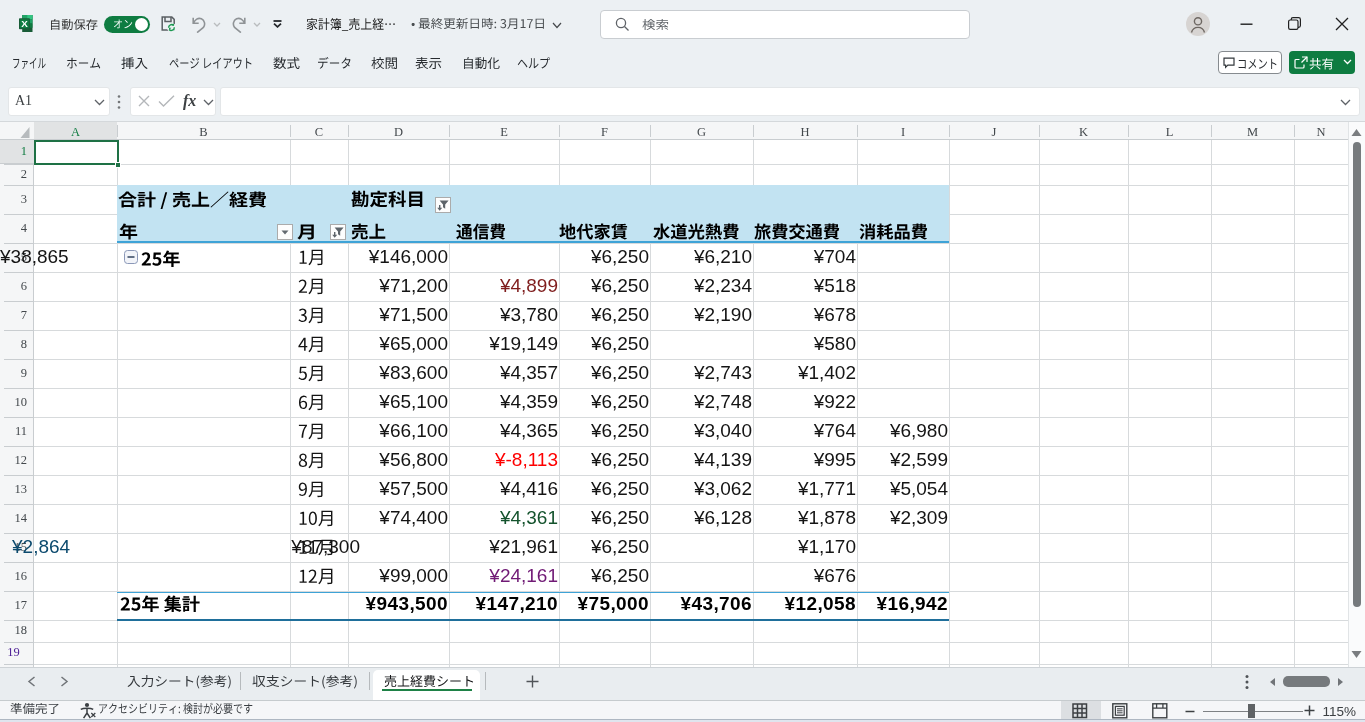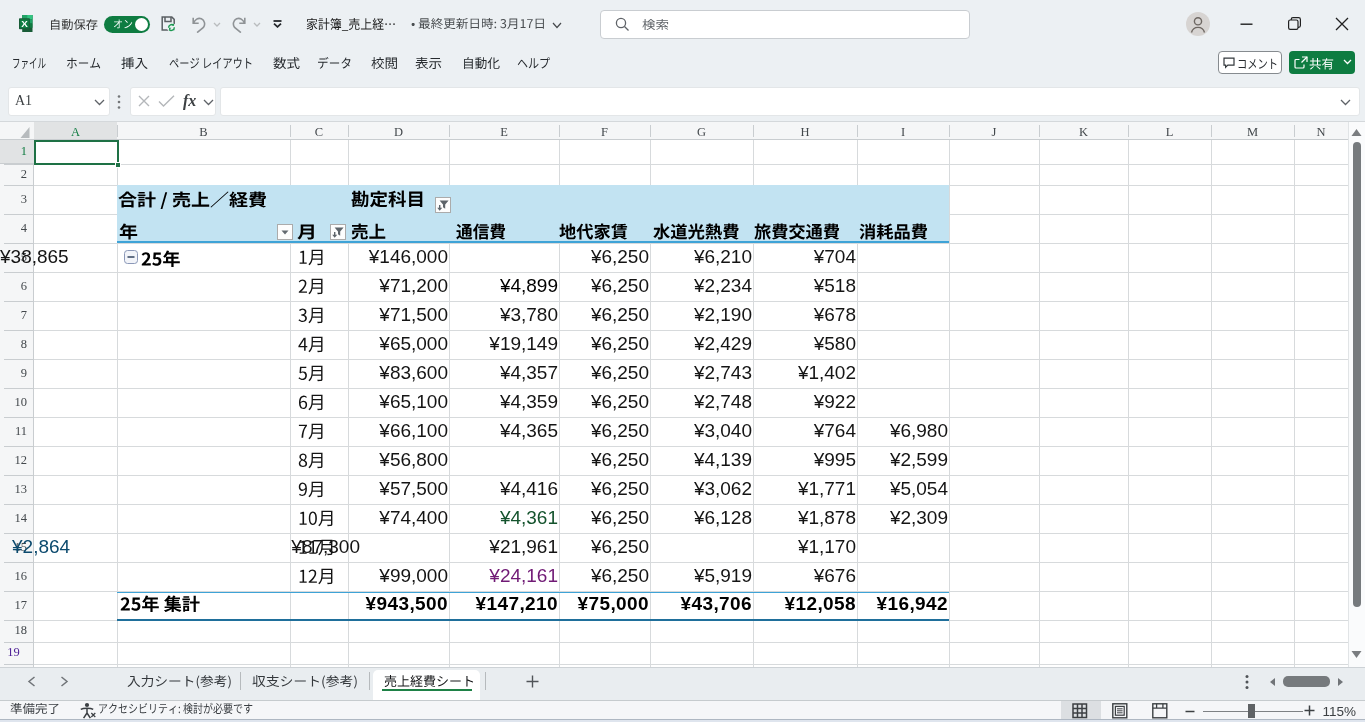--- a/index.html
+++ b/index.html
@@ -334,39 +334,38 @@
     </svg>
 <div class="abs" style="left:0px;top:246px;font:19px 'Liberation Sans',sans-serif;color:#141414;white-space:pre;width:448px;text-align:right">¥146,000</div>
 <div class="abs" style="left:0px;top:246px;font:19px 'Liberation Sans',sans-serif;color:#141414;white-space:pre;width:558px;">¥38,865</div>
 <div class="abs" style="left:0px;top:246px;font:19px 'Liberation Sans',sans-serif;color:#141414;white-space:pre;width:649px;text-align:right">¥6,250</div>
 <div class="abs" style="left:0px;top:246px;font:19px 'Liberation Sans',sans-serif;color:#141414;white-space:pre;width:752px;text-align:right">¥6,210</div>
 <div class="abs" style="left:0px;top:246px;font:19px 'Liberation Sans',sans-serif;color:#141414;white-space:pre;width:856px;text-align:right">¥704</div>
 <svg style="position:absolute;left:297.5px;top:275.2px;overflow:visible" width="30" height="24" viewBox="0 -17.8 30 24">
       <path d="M0.8 0V-1Q2.8 -2.8 4.2 -4.2Q5.5 -5.7 6.1 -7Q6.8 -8.3 6.8 -9.4Q6.8 -10.1 6.5 -10.7Q6.2 -11.3 5.7 -11.6Q5.2 -12 4.4 -12Q3.6 -12 2.9 -11.5Q2.2 -11.1 1.7 -10.4L0.7 -11.4Q1.5 -12.2 2.4 -12.8Q3.3 -13.3 4.6 -13.3Q5.7 -13.3 6.6 -12.8Q7.4 -12.3 7.9 -11.5Q8.4 -10.6 8.4 -9.5Q8.4 -8.2 7.7 -6.8Q7.1 -5.5 5.9 -4.1Q4.8 -2.7 3.2 -1.3Q3.8 -1.3 4.3 -1.4Q4.9 -1.4 5.4 -1.4H9V0Z M14.4 -14H23.7V-12.7H14.4ZM14.4 -9.7H23.8V-8.5H14.4ZM14.3 -5.4H23.7V-4.1H14.3ZM13.6 -14H14.9V-8.5Q14.9 -7.4 14.8 -6.1Q14.7 -4.7 14.3 -3.4Q14 -2 13.3 -0.8Q12.6 0.4 11.4 1.4Q11.3 1.3 11.1 1.1Q10.9 0.9 10.8 0.7Q10.6 0.6 10.4 0.5Q11.5 -0.5 12.1 -1.6Q12.7 -2.7 13.1 -3.9Q13.4 -5.1 13.5 -6.3Q13.6 -7.5 13.6 -8.5ZM23.1 -14H24.5V-0.6Q24.5 0.2 24.3 0.5Q24.1 0.9 23.6 1.1Q23.1 1.3 22.1 1.3Q21.2 1.4 19.8 1.4Q19.7 1.1 19.6 0.9Q19.5 0.6 19.4 0.4Q19.3 0.1 19.2 -0.1Q20 -0 20.6 -0Q21.3 -0 21.8 -0Q22.3 -0 22.5 -0Q22.9 -0.1 23 -0.2Q23.1 -0.3 23.1 -0.6Z" fill="#141414"></path>
     </svg>
 <div class="abs" style="left:0px;top:275px;font:19px 'Liberation Sans',sans-serif;color:#141414;white-space:pre;width:448px;text-align:right">¥71,200</div>
-<div class="abs" style="left:0px;top:275px;font:19px 'Liberation Sans',sans-serif;color:#000000;white-space:pre;width:558px;text-align:right">¥4,899</div>
+<div class="abs" style="left:0px;top:275px;font:19px 'Liberation Sans',sans-serif;color:#7f1d1d;white-space:pre;width:558px;text-align:right">¥4,899</div>
 <div class="abs" style="left:0px;top:275px;font:19px 'Liberation Sans',sans-serif;color:#141414;white-space:pre;width:649px;text-align:right">¥6,250</div>
 <div class="abs" style="left:0px;top:275px;font:19px 'Liberation Sans',sans-serif;color:#141414;white-space:pre;width:752px;text-align:right">¥2,234</div>
 <div class="abs" style="left:0px;top:275px;font:19px 'Liberation Sans',sans-serif;color:#141414;white-space:pre;width:856px;text-align:right">¥518</div>
 <svg style="position:absolute;left:297.5px;top:304.2px;overflow:visible" width="30" height="24" viewBox="0 -17.8 30 24">
       <path d="M4.7 0.2Q3.7 0.2 2.9 -0Q2.1 -0.3 1.5 -0.7Q0.9 -1.1 0.5 -1.6L1.4 -2.6Q1.9 -2 2.7 -1.6Q3.5 -1.1 4.6 -1.1Q5.4 -1.1 6 -1.4Q6.6 -1.7 6.9 -2.3Q7.2 -2.8 7.2 -3.5Q7.2 -4.3 6.8 -4.9Q6.5 -5.5 5.6 -5.8Q4.7 -6.2 3.2 -6.2V-7.4Q4.5 -7.4 5.3 -7.7Q6.1 -8.1 6.4 -8.6Q6.8 -9.2 6.8 -9.9Q6.8 -10.8 6.2 -11.4Q5.6 -12 4.6 -12Q3.8 -12 3.1 -11.6Q2.4 -11.2 1.9 -10.7L1 -11.7Q1.7 -12.4 2.6 -12.8Q3.5 -13.3 4.6 -13.3Q5.7 -13.3 6.6 -12.9Q7.5 -12.5 7.9 -11.8Q8.4 -11.1 8.4 -10Q8.4 -8.8 7.8 -8Q7.2 -7.3 6.1 -6.9V-6.8Q6.9 -6.6 7.5 -6.2Q8.1 -5.7 8.5 -5.1Q8.9 -4.4 8.9 -3.5Q8.9 -2.3 8.3 -1.5Q7.7 -0.7 6.8 -0.2Q5.9 0.2 4.7 0.2Z M14.4 -14H23.7V-12.7H14.4ZM14.4 -9.7H23.8V-8.5H14.4ZM14.3 -5.4H23.7V-4.1H14.3ZM13.6 -14H14.9V-8.5Q14.9 -7.4 14.8 -6.1Q14.7 -4.7 14.3 -3.4Q14 -2 13.3 -0.8Q12.6 0.4 11.4 1.4Q11.3 1.3 11.1 1.1Q10.9 0.9 10.8 0.7Q10.6 0.6 10.4 0.5Q11.5 -0.5 12.1 -1.6Q12.7 -2.7 13.1 -3.9Q13.4 -5.1 13.5 -6.3Q13.6 -7.5 13.6 -8.5ZM23.1 -14H24.5V-0.6Q24.5 0.2 24.3 0.5Q24.1 0.9 23.6 1.1Q23.1 1.3 22.1 1.3Q21.2 1.4 19.8 1.4Q19.7 1.1 19.6 0.9Q19.5 0.6 19.4 0.4Q19.3 0.1 19.2 -0.1Q20 -0 20.6 -0Q21.3 -0 21.8 -0Q22.3 -0 22.5 -0Q22.9 -0.1 23 -0.2Q23.1 -0.3 23.1 -0.6Z" fill="#141414"></path>
     </svg>
 <div class="abs" style="left:0px;top:304px;font:19px 'Liberation Sans',sans-serif;color:#141414;white-space:pre;width:448px;text-align:right">¥71,500</div>
 <div class="abs" style="left:0px;top:304px;font:19px 'Liberation Sans',sans-serif;color:#141414;white-space:pre;width:558px;text-align:right">¥3,780</div>
 <div class="abs" style="left:0px;top:304px;font:19px 'Liberation Sans',sans-serif;color:#141414;white-space:pre;width:649px;text-align:right">¥6,250</div>
 <div class="abs" style="left:0px;top:304px;font:19px 'Liberation Sans',sans-serif;color:#141414;white-space:pre;width:752px;text-align:right">¥2,190</div>
 <div class="abs" style="left:0px;top:304px;font:19px 'Liberation Sans',sans-serif;color:#141414;white-space:pre;width:856px;text-align:right">¥678</div>
 <svg style="position:absolute;left:297.5px;top:333.2px;overflow:visible" width="30" height="24" viewBox="0 -17.8 30 24">
       <path d="M6.1 0V-8.9Q6.1 -9.4 6.1 -10.1Q6.1 -10.8 6.1 -11.3H6.1Q5.8 -10.8 5.6 -10.3Q5.3 -9.8 5 -9.3L2 -4.9H9.3V-3.6H0.4V-4.7L5.8 -13H7.6V0Z M14.4 -14H23.7V-12.7H14.4ZM14.4 -9.7H23.8V-8.5H14.4ZM14.3 -5.4H23.7V-4.1H14.3ZM13.6 -14H14.9V-8.5Q14.9 -7.4 14.8 -6.1Q14.7 -4.7 14.3 -3.4Q14 -2 13.3 -0.8Q12.6 0.4 11.4 1.4Q11.3 1.3 11.1 1.1Q10.9 0.9 10.8 0.7Q10.6 0.6 10.4 0.5Q11.5 -0.5 12.1 -1.6Q12.7 -2.7 13.1 -3.9Q13.4 -5.1 13.5 -6.3Q13.6 -7.5 13.6 -8.5ZM23.1 -14H24.5V-0.6Q24.5 0.2 24.3 0.5Q24.1 0.9 23.6 1.1Q23.1 1.3 22.1 1.3Q21.2 1.4 19.8 1.4Q19.7 1.1 19.6 0.9Q19.5 0.6 19.4 0.4Q19.3 0.1 19.2 -0.1Q20 -0 20.6 -0Q21.3 -0 21.8 -0Q22.3 -0 22.5 -0Q22.9 -0.1 23 -0.2Q23.1 -0.3 23.1 -0.6Z" fill="#141414"></path>
     </svg>
 <div class="abs" style="left:0px;top:333px;font:19px 'Liberation Sans',sans-serif;color:#141414;white-space:pre;width:448px;text-align:right">¥65,000</div>
 <div class="abs" style="left:0px;top:333px;font:19px 'Liberation Sans',sans-serif;color:#141414;white-space:pre;width:558px;text-align:right">¥19,149</div>
 <div class="abs" style="left:0px;top:333px;font:19px 'Liberation Sans',sans-serif;color:#141414;white-space:pre;width:649px;text-align:right">¥6,250</div>
-<div class="abs" style="left:0px;top:333px;font:19px 'Liberation Sans',sans-serif;color:#141414;white-space:pre;width:752px;text-align:right">¥2,429</div>
 <div class="abs" style="left:0px;top:333px;font:19px 'Liberation Sans',sans-serif;color:#141414;white-space:pre;width:856px;text-align:right">¥580</div>
 <svg style="position:absolute;left:297.5px;top:362.2px;overflow:visible" width="30" height="24" viewBox="0 -17.8 30 24">
       <path d="M4.7 0.2Q3.6 0.2 2.9 -0Q2.1 -0.3 1.5 -0.7Q0.9 -1.1 0.5 -1.5L1.3 -2.6Q1.7 -2.2 2.1 -1.9Q2.6 -1.5 3.2 -1.3Q3.8 -1.1 4.5 -1.1Q5.3 -1.1 5.9 -1.5Q6.5 -1.9 6.9 -2.6Q7.3 -3.3 7.3 -4.2Q7.3 -5.6 6.5 -6.4Q5.8 -7.2 4.6 -7.2Q3.9 -7.2 3.5 -7Q3 -6.8 2.4 -6.4L1.5 -7L2 -13H8.3V-11.7H3.4L3 -7.9Q3.5 -8.1 3.9 -8.3Q4.4 -8.4 5 -8.4Q6.1 -8.4 7 -8Q7.9 -7.5 8.4 -6.6Q8.9 -5.7 8.9 -4.2Q8.9 -2.8 8.3 -1.8Q7.7 -0.8 6.7 -0.3Q5.7 0.2 4.7 0.2Z M14.4 -14H23.7V-12.7H14.4ZM14.4 -9.7H23.8V-8.5H14.4ZM14.3 -5.4H23.7V-4.1H14.3ZM13.6 -14H14.9V-8.5Q14.9 -7.4 14.8 -6.1Q14.7 -4.7 14.3 -3.4Q14 -2 13.3 -0.8Q12.6 0.4 11.4 1.4Q11.3 1.3 11.1 1.1Q10.9 0.9 10.8 0.7Q10.6 0.6 10.4 0.5Q11.5 -0.5 12.1 -1.6Q12.7 -2.7 13.1 -3.9Q13.4 -5.1 13.5 -6.3Q13.6 -7.5 13.6 -8.5ZM23.1 -14H24.5V-0.6Q24.5 0.2 24.3 0.5Q24.1 0.9 23.6 1.1Q23.1 1.3 22.1 1.3Q21.2 1.4 19.8 1.4Q19.7 1.1 19.6 0.9Q19.5 0.6 19.4 0.4Q19.3 0.1 19.2 -0.1Q20 -0 20.6 -0Q21.3 -0 21.8 -0Q22.3 -0 22.5 -0Q22.9 -0.1 23 -0.2Q23.1 -0.3 23.1 -0.6Z" fill="#141414"></path>
     </svg>
 <div class="abs" style="left:0px;top:362px;font:19px 'Liberation Sans',sans-serif;color:#141414;white-space:pre;width:448px;text-align:right">¥83,600</div>
 <div class="abs" style="left:0px;top:362px;font:19px 'Liberation Sans',sans-serif;color:#141414;white-space:pre;width:558px;text-align:right">¥4,357</div>
 <div class="abs" style="left:0px;top:362px;font:19px 'Liberation Sans',sans-serif;color:#141414;white-space:pre;width:649px;text-align:right">¥6,250</div>
 <div class="abs" style="left:0px;top:362px;font:19px 'Liberation Sans',sans-serif;color:#141414;white-space:pre;width:752px;text-align:right">¥2,743</div>
 <div class="abs" style="left:0px;top:362px;font:19px 'Liberation Sans',sans-serif;color:#141414;white-space:pre;width:856px;text-align:right">¥1,402</div>
 <svg style="position:absolute;left:297.5px;top:391.2px;overflow:visible" width="30" height="24" viewBox="0 -17.8 30 24">
@@ -383,20 +382,21 @@
 <div class="abs" style="left:0px;top:420px;font:19px 'Liberation Sans',sans-serif;color:#141414;white-space:pre;width:448px;text-align:right">¥66,100</div>
 <div class="abs" style="left:0px;top:420px;font:19px 'Liberation Sans',sans-serif;color:#141414;white-space:pre;width:558px;text-align:right">¥4,365</div>
 <div class="abs" style="left:0px;top:420px;font:19px 'Liberation Sans',sans-serif;color:#141414;white-space:pre;width:649px;text-align:right">¥6,250</div>
 <div class="abs" style="left:0px;top:420px;font:19px 'Liberation Sans',sans-serif;color:#141414;white-space:pre;width:752px;text-align:right">¥3,040</div>
 <div class="abs" style="left:0px;top:420px;font:19px 'Liberation Sans',sans-serif;color:#141414;white-space:pre;width:856px;text-align:right">¥764</div>
 <div class="abs" style="left:0px;top:420px;font:19px 'Liberation Sans',sans-serif;color:#141414;white-space:pre;width:948px;text-align:right">¥6,980</div>
 <svg style="position:absolute;left:297.5px;top:449.2px;overflow:visible" width="30" height="24" viewBox="0 -17.8 30 24">
       <path d="M5 0.2Q3.8 0.2 2.8 -0.2Q1.9 -0.7 1.4 -1.4Q0.8 -2.2 0.8 -3.2Q0.8 -4.1 1.2 -4.8Q1.5 -5.5 2.1 -6Q2.6 -6.5 3.2 -6.9V-6.9Q2.5 -7.4 2 -8.2Q1.4 -8.9 1.4 -9.9Q1.4 -10.9 1.9 -11.7Q2.4 -12.4 3.2 -12.8Q4 -13.2 5 -13.2Q6.1 -13.2 6.9 -12.8Q7.7 -12.4 8.2 -11.6Q8.6 -10.8 8.6 -9.8Q8.6 -9.1 8.3 -8.5Q8 -7.9 7.7 -7.4Q7.3 -7 6.9 -6.7V-6.6Q7.4 -6.2 7.9 -5.8Q8.4 -5.3 8.7 -4.7Q9.1 -4 9.1 -3.1Q9.1 -2.2 8.6 -1.4Q8 -0.7 7.1 -0.2Q6.2 0.2 5 0.2ZM5.9 -7.1Q6.5 -7.7 6.9 -8.3Q7.2 -9 7.2 -9.7Q7.2 -10.4 7 -10.9Q6.7 -11.4 6.2 -11.7Q5.7 -12 5 -12Q4.1 -12 3.5 -11.5Q2.9 -10.9 2.9 -9.9Q2.9 -9.2 3.3 -8.6Q3.8 -8.1 4.4 -7.8Q5.1 -7.4 5.9 -7.1ZM5 -1Q5.8 -1 6.3 -1.3Q6.9 -1.5 7.2 -2Q7.5 -2.5 7.5 -3.2Q7.5 -3.8 7.2 -4.3Q6.9 -4.8 6.5 -5.1Q6 -5.5 5.4 -5.8Q4.8 -6.1 4.1 -6.3Q3.3 -5.8 2.8 -5.1Q2.3 -4.3 2.3 -3.4Q2.3 -2.7 2.6 -2.2Q3 -1.6 3.6 -1.3Q4.2 -1 5 -1Z M14.4 -14H23.7V-12.7H14.4ZM14.4 -9.7H23.8V-8.5H14.4ZM14.3 -5.4H23.7V-4.1H14.3ZM13.6 -14H14.9V-8.5Q14.9 -7.4 14.8 -6.1Q14.7 -4.7 14.3 -3.4Q14 -2 13.3 -0.8Q12.6 0.4 11.4 1.4Q11.3 1.3 11.1 1.1Q10.9 0.9 10.8 0.7Q10.6 0.6 10.4 0.5Q11.5 -0.5 12.1 -1.6Q12.7 -2.7 13.1 -3.9Q13.4 -5.1 13.5 -6.3Q13.6 -7.5 13.6 -8.5ZM23.1 -14H24.5V-0.6Q24.5 0.2 24.3 0.5Q24.1 0.9 23.6 1.1Q23.1 1.3 22.1 1.3Q21.2 1.4 19.8 1.4Q19.7 1.1 19.6 0.9Q19.5 0.6 19.4 0.4Q19.3 0.1 19.2 -0.1Q20 -0 20.6 -0Q21.3 -0 21.8 -0Q22.3 -0 22.5 -0Q22.9 -0.1 23 -0.2Q23.1 -0.3 23.1 -0.6Z" fill="#141414"></path>
     </svg>
 <div class="abs" style="left:0px;top:449px;font:19px 'Liberation Sans',sans-serif;color:#141414;white-space:pre;width:448px;text-align:right">¥56,800</div>
+<div class="abs" style="left:0px;top:449px;font:19px 'Liberation Sans',sans-serif;color:#fe0000;white-space:pre;width:558px;text-align:right">¥-8,113</div>
 <div class="abs" style="left:0px;top:449px;font:19px 'Liberation Sans',sans-serif;color:#141414;white-space:pre;width:649px;text-align:right">¥6,250</div>
 <div class="abs" style="left:0px;top:449px;font:19px 'Liberation Sans',sans-serif;color:#141414;white-space:pre;width:752px;text-align:right">¥4,139</div>
 <div class="abs" style="left:0px;top:449px;font:19px 'Liberation Sans',sans-serif;color:#141414;white-space:pre;width:856px;text-align:right">¥995</div>
 <div class="abs" style="left:0px;top:449px;font:19px 'Liberation Sans',sans-serif;color:#141414;white-space:pre;width:948px;text-align:right">¥2,599</div>
 <svg style="position:absolute;left:297.5px;top:478.2px;overflow:visible" width="30" height="24" viewBox="0 -17.8 30 24">
       <path d="M4.2 0.2Q3.1 0.2 2.3 -0.2Q1.6 -0.5 1 -1.1L1.9 -2.1Q2.3 -1.7 2.9 -1.4Q3.5 -1.1 4.1 -1.1Q4.8 -1.1 5.4 -1.4Q6 -1.7 6.4 -2.4Q6.9 -3.1 7.1 -4.3Q7.4 -5.4 7.4 -7.1Q7.4 -8.7 7.1 -9.8Q6.7 -10.9 6.1 -11.5Q5.4 -12 4.5 -12Q3.9 -12 3.4 -11.6Q2.9 -11.3 2.6 -10.6Q2.3 -10 2.3 -9Q2.3 -8.2 2.6 -7.5Q2.8 -6.9 3.4 -6.5Q3.9 -6.2 4.6 -6.2Q5.3 -6.2 6 -6.6Q6.7 -7 7.4 -8L7.5 -6.7Q7.1 -6.2 6.6 -5.8Q6.1 -5.4 5.5 -5.2Q4.9 -4.9 4.4 -4.9Q3.3 -4.9 2.5 -5.4Q1.7 -5.9 1.2 -6.8Q0.8 -7.7 0.8 -9Q0.8 -10.3 1.3 -11.3Q1.8 -12.2 2.7 -12.8Q3.5 -13.3 4.5 -13.3Q5.5 -13.3 6.3 -12.9Q7.1 -12.5 7.7 -11.7Q8.2 -11 8.6 -9.8Q8.9 -8.7 8.9 -7.1Q8.9 -5.1 8.5 -3.7Q8.1 -2.3 7.5 -1.4Q6.8 -0.6 5.9 -0.2Q5.1 0.2 4.2 0.2Z M14.4 -14H23.7V-12.7H14.4ZM14.4 -9.7H23.8V-8.5H14.4ZM14.3 -5.4H23.7V-4.1H14.3ZM13.6 -14H14.9V-8.5Q14.9 -7.4 14.8 -6.1Q14.7 -4.7 14.3 -3.4Q14 -2 13.3 -0.8Q12.6 0.4 11.4 1.4Q11.3 1.3 11.1 1.1Q10.9 0.9 10.8 0.7Q10.6 0.6 10.4 0.5Q11.5 -0.5 12.1 -1.6Q12.7 -2.7 13.1 -3.9Q13.4 -5.1 13.5 -6.3Q13.6 -7.5 13.6 -8.5ZM23.1 -14H24.5V-0.6Q24.5 0.2 24.3 0.5Q24.1 0.9 23.6 1.1Q23.1 1.3 22.1 1.3Q21.2 1.4 19.8 1.4Q19.7 1.1 19.6 0.9Q19.5 0.6 19.4 0.4Q19.3 0.1 19.2 -0.1Q20 -0 20.6 -0Q21.3 -0 21.8 -0Q22.3 -0 22.5 -0Q22.9 -0.1 23 -0.2Q23.1 -0.3 23.1 -0.6Z" fill="#141414"></path>
     </svg>
 <div class="abs" style="left:0px;top:478px;font:19px 'Liberation Sans',sans-serif;color:#141414;white-space:pre;width:448px;text-align:right">¥57,500</div>
 <div class="abs" style="left:0px;top:478px;font:19px 'Liberation Sans',sans-serif;color:#141414;white-space:pre;width:558px;text-align:right">¥4,416</div>
 <div class="abs" style="left:0px;top:478px;font:19px 'Liberation Sans',sans-serif;color:#141414;white-space:pre;width:649px;text-align:right">¥6,250</div>
@@ -419,21 +419,20 @@
 <div class="abs" style="left:0px;top:536px;font:19px 'Liberation Sans',sans-serif;color:#141414;white-space:pre;width:558px;text-align:right">¥21,961</div>
 <div class="abs" style="left:0px;top:536px;font:19px 'Liberation Sans',sans-serif;color:#141414;white-space:pre;width:649px;text-align:right">¥6,250</div>
 <div class="abs" style="left:12px;top:536px;font:19px 'Liberation Sans',sans-serif;color:#0c4a6e;white-space:pre;width:752px;">¥2,864</div>
 <div class="abs" style="left:0px;top:536px;font:19px 'Liberation Sans',sans-serif;color:#141414;white-space:pre;width:856px;text-align:right">¥1,170</div>
 <svg style="position:absolute;left:297.5px;top:565.2px;overflow:visible" width="40" height="24" viewBox="0 -17.8 40 24">
       <path d="M1.6 0V-1.4H4.5V-11.1H2.2V-12.1Q3 -12.3 3.7 -12.5Q4.3 -12.7 4.9 -13H6.1V-1.4H8.7V0Z M10.7 0V-1Q12.7 -2.8 14 -4.2Q15.4 -5.7 16 -7Q16.6 -8.3 16.6 -9.4Q16.6 -10.1 16.4 -10.7Q16.1 -11.3 15.6 -11.6Q15.1 -12 14.2 -12Q13.4 -12 12.8 -11.5Q12.1 -11.1 11.5 -10.4L10.6 -11.4Q11.4 -12.2 12.3 -12.8Q13.2 -13.3 14.4 -13.3Q15.6 -13.3 16.5 -12.8Q17.3 -12.3 17.8 -11.5Q18.2 -10.6 18.2 -9.5Q18.2 -8.2 17.6 -6.8Q16.9 -5.5 15.8 -4.1Q14.6 -2.7 13.1 -1.3Q13.6 -1.3 14.2 -1.4Q14.8 -1.4 15.3 -1.4H18.9V0Z M24.3 -14H33.6V-12.7H24.3ZM24.3 -9.7H33.6V-8.5H24.3ZM24.1 -5.4H33.6V-4.1H24.1ZM23.4 -14H24.8V-8.5Q24.8 -7.4 24.7 -6.1Q24.6 -4.7 24.2 -3.4Q23.9 -2 23.1 -0.8Q22.4 0.4 21.3 1.4Q21.2 1.3 21 1.1Q20.8 0.9 20.6 0.7Q20.4 0.6 20.3 0.5Q21.4 -0.5 22 -1.6Q22.6 -2.7 22.9 -3.9Q23.2 -5.1 23.3 -6.3Q23.4 -7.5 23.4 -8.5ZM33 -14H34.4V-0.6Q34.4 0.2 34.2 0.5Q33.9 0.9 33.4 1.1Q32.9 1.3 32 1.3Q31.1 1.4 29.7 1.4Q29.6 1.1 29.5 0.9Q29.4 0.6 29.3 0.4Q29.2 0.1 29.1 -0.1Q29.8 -0 30.5 -0Q31.2 -0 31.7 -0Q32.2 -0 32.4 -0Q32.7 -0.1 32.8 -0.2Q33 -0.3 33 -0.6Z" fill="#141414"></path>
     </svg>
 <div class="abs" style="left:0px;top:565px;font:19px 'Liberation Sans',sans-serif;color:#141414;white-space:pre;width:448px;text-align:right">¥99,000</div>
 <div class="abs" style="left:0px;top:565px;font:19px 'Liberation Sans',sans-serif;color:#701a75;white-space:pre;width:558px;text-align:right">¥24,161</div>
 <div class="abs" style="left:0px;top:565px;font:19px 'Liberation Sans',sans-serif;color:#141414;white-space:pre;width:649px;text-align:right">¥6,250</div>
-<div class="abs" style="left:0px;top:565px;font:19px 'Liberation Sans',sans-serif;color:#141414;white-space:pre;width:752px;text-align:right">¥5,919</div>
 <div class="abs" style="left:0px;top:565px;font:19px 'Liberation Sans',sans-serif;color:#141414;white-space:pre;width:856px;text-align:right">¥676</div>
 <svg style="position:absolute;left:120px;top:593px;overflow:visible" width="82" height="23" viewBox="0 -17.5 82 23">
       <path d="M0.8 0V-1.5Q2.6 -3.1 3.9 -4.4Q5.2 -5.8 5.9 -6.9Q6.6 -8.1 6.6 -9.1Q6.6 -9.7 6.4 -10.2Q6.1 -10.7 5.7 -10.9Q5.2 -11.2 4.6 -11.2Q3.8 -11.2 3.2 -10.8Q2.6 -10.4 2.1 -9.8L0.6 -11.2Q1.6 -12.2 2.6 -12.7Q3.6 -13.2 4.9 -13.2Q6.2 -13.2 7.1 -12.7Q8.1 -12.2 8.6 -11.3Q9.1 -10.4 9.1 -9.2Q9.1 -8 8.5 -6.8Q7.9 -5.6 6.9 -4.4Q5.9 -3.2 4.7 -2Q5.2 -2.1 5.8 -2.1Q6.4 -2.2 6.9 -2.2H9.8V0Z M15.7 0.2Q14.7 0.2 13.8 0Q13 -0.2 12.3 -0.6Q11.7 -1.1 11.2 -1.5L12.4 -3.2Q12.8 -2.8 13.2 -2.5Q13.7 -2.2 14.2 -2Q14.8 -1.9 15.4 -1.9Q16.1 -1.9 16.6 -2.1Q17.1 -2.4 17.4 -2.9Q17.8 -3.5 17.8 -4.2Q17.8 -5.4 17.1 -6Q16.5 -6.6 15.5 -6.6Q14.9 -6.6 14.5 -6.4Q14.1 -6.3 13.5 -5.9L12.3 -6.7L12.6 -13H19.8V-10.8H14.9L14.7 -8.1Q15.1 -8.2 15.4 -8.3Q15.8 -8.4 16.3 -8.4Q17.4 -8.4 18.4 -8Q19.3 -7.5 19.9 -6.6Q20.4 -5.7 20.4 -4.3Q20.4 -2.9 19.8 -1.8Q19.1 -0.8 18 -0.3Q17 0.2 15.7 0.2Z M25.9 -14.9 28.2 -14.4Q27.7 -13.1 27 -11.8Q26.3 -10.6 25.6 -9.5Q24.8 -8.5 24 -7.7Q23.8 -7.9 23.4 -8.1Q23.1 -8.4 22.7 -8.7Q22.4 -8.9 22.1 -9.1Q22.9 -9.7 23.7 -10.7Q24.4 -11.6 25 -12.7Q25.5 -13.8 25.9 -14.9ZM26.3 -13H37.9V-10.9H25.3ZM25 -8.8H37.4V-6.8H27.2V-3.2H25ZM22.1 -4.2H38.8V-2.2H22.1ZM30.4 -11.9H32.6V1.6H30.4Z M44.6 -4.1H61V-2.4H44.6ZM48.1 -10.6H59.1V-9.3H48.1ZM48.1 -8.5H59.1V-7.1H48.1ZM47.6 -13H60V-11.3H47.6ZM52.2 -11.9H54.2V-5.8H52.2ZM51.6 -5.2H53.8V1.6H51.6ZM51.5 -3.4 53.1 -2.6Q52.4 -2 51.5 -1.4Q50.6 -0.7 49.6 -0.2Q48.5 0.3 47.5 0.8Q46.4 1.2 45.4 1.5Q45.1 1.1 44.7 0.6Q44.3 0 44 -0.3Q45 -0.5 46.1 -0.8Q47.1 -1.1 48.2 -1.5Q49.2 -2 50 -2.4Q50.9 -2.9 51.5 -3.4ZM54.1 -3.5Q54.7 -3 55.5 -2.5Q56.3 -2 57.3 -1.6Q58.3 -1.2 59.3 -0.9Q60.4 -0.5 61.4 -0.3Q61.2 -0.1 60.9 0.2Q60.7 0.5 60.4 0.8Q60.2 1.1 60 1.4Q59 1.1 58 0.7Q56.9 0.2 55.9 -0.3Q54.9 -0.8 54 -1.4Q53.1 -2 52.4 -2.7ZM53 -14.9 55.5 -14.6Q55.1 -13.8 54.6 -13.1Q54.2 -12.4 53.8 -11.9L51.8 -12.2Q52.2 -12.8 52.5 -13.5Q52.9 -14.3 53 -14.9ZM48.4 -14.9 50.6 -14.5Q50 -13.5 49.3 -12.5Q48.5 -11.5 47.6 -10.5Q46.7 -9.6 45.6 -8.7Q45.4 -8.9 45.2 -9.2Q44.9 -9.5 44.6 -9.7Q44.3 -10 44.1 -10.1Q45.1 -10.8 45.9 -11.6Q46.7 -12.4 47.4 -13.3Q48 -14.1 48.4 -14.9ZM46.7 -11.9H48.7V-6.4H60.5V-4.8H46.7Z M69.8 -9H79.6V-6.9H69.8ZM73.6 -14.8H75.8V1.6H73.6ZM63.3 -9.5H69.1V-7.9H63.3ZM63.4 -14.3H69.2V-12.7H63.4ZM63.3 -7.1H69.1V-5.5H63.3ZM62.4 -12H69.9V-10.3H62.4ZM64.3 -4.7H69.1V0.6H64.3V-1H67.2V-3H64.3ZM63.2 -4.7H65.1V1.3H63.2Z" fill="#000"></path>
     </svg>
 <div class="abs" style="left:0px;top:592.5px;font:bold 19px 'Liberation Sans',sans-serif;color:#000;white-space:pre;width:448px;text-align:right;letter-spacing:0.4px">¥943,500</div>
 <div class="abs" style="left:0px;top:592.5px;font:bold 19px 'Liberation Sans',sans-serif;color:#000;white-space:pre;width:558px;text-align:right;letter-spacing:0.4px">¥147,210</div>
 <div class="abs" style="left:0px;top:592.5px;font:bold 19px 'Liberation Sans',sans-serif;color:#000;white-space:pre;width:649px;text-align:right;letter-spacing:0.4px">¥75,000</div>
 <div class="abs" style="left:0px;top:592.5px;font:bold 19px 'Liberation Sans',sans-serif;color:#000;white-space:pre;width:752px;text-align:right;letter-spacing:0.4px">¥43,706</div>
 <div class="abs" style="left:0px;top:592.5px;font:bold 19px 'Liberation Sans',sans-serif;color:#000;white-space:pre;width:856px;text-align:right;letter-spacing:0.4px">¥12,058</div>
 <div class="abs" style="left:0px;top:592.5px;font:bold 19px 'Liberation Sans',sans-serif;color:#000;white-space:pre;width:948px;text-align:right;letter-spacing:0.4px">¥16,942</div>

